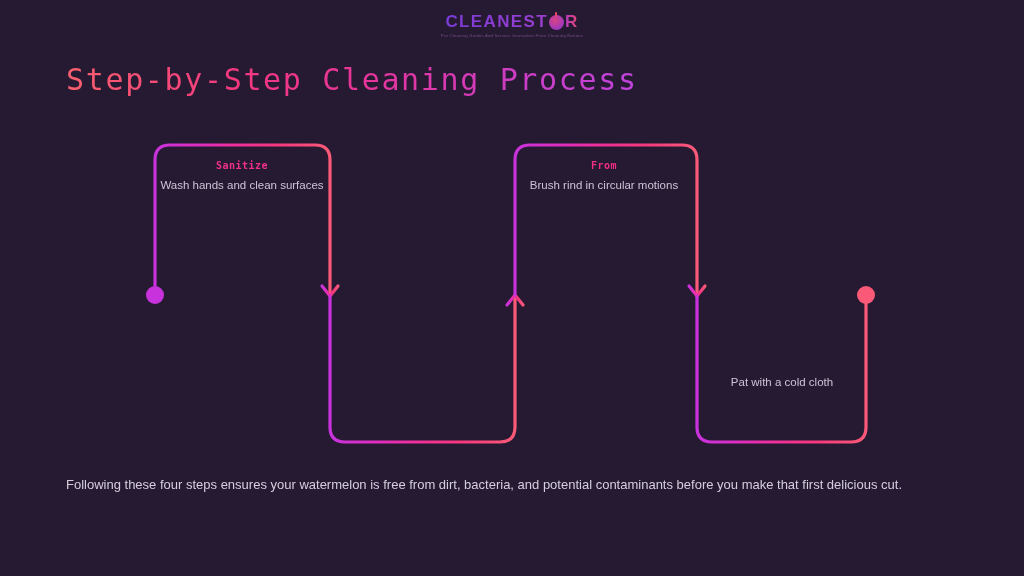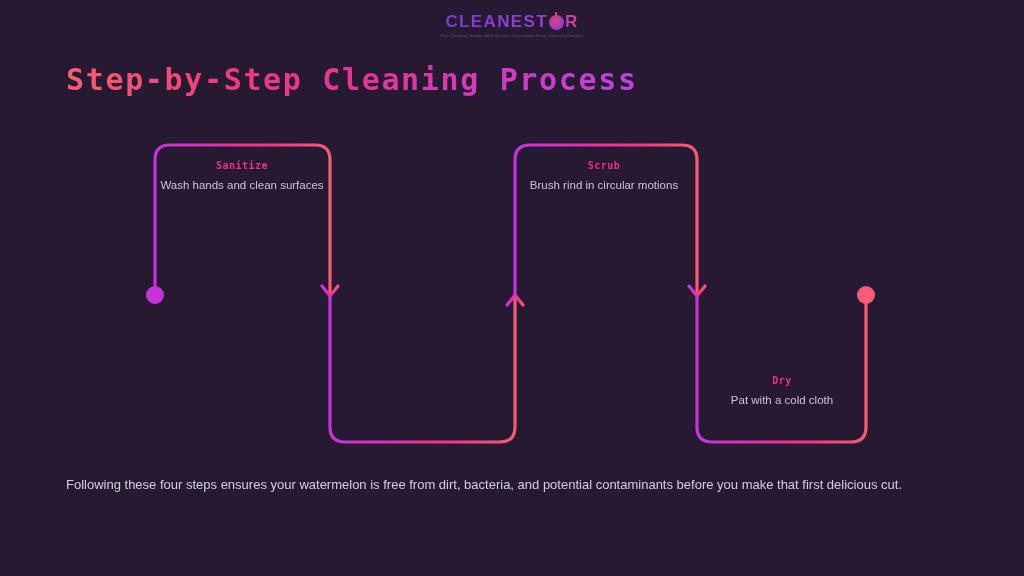--- a/index.html
+++ b/index.html
@@ -69,21 +69,21 @@
     color:#7c4a86;
     white-space:nowrap;
   }
 
   
   .page-title {
     position:absolute;
     left:66px; top:62px;
     font-family:"DejaVu Sans Mono", monospace;
     font-size:30px;
-    font-weight:bold;
+    font-weight:normal;
     letter-spacing:0.055em;
     white-space:nowrap;
     background:linear-gradient(90deg,#f8606e 0%,#f4387f 30%,#e6359a 52%,#cf3cc0 76%,#bf43dd 100%);
     -webkit-background-clip:text; background-clip:text;
     color:transparent;
   }
 
   
   .flow-svg {
     position:absolute;
@@ -170,24 +170,23 @@
     <circle cx="866" cy="295" r="9" fill="#FA5A78"></circle>
   </svg>
 
   <div class="step" id="step-sanitize">
     <div class="step-title" style="color:#F0308C;">Sanitize</div>
     <div class="step-desc">Wash hands and clean surfaces</div>
   </div>
 
 
   <div class="step" id="step-scrub">
-    <div class="step-title" style="color:#F02E84;">Scrub</div>
+    <div class="step-title" style="color:#F02E84;">From</div>
     <div class="step-desc">Brush rind in circular motions</div>
   </div>
 
   <div class="step" id="step-dry">
-    <div class="step-title" style="color:#F02E84;">Dry</div>
     <div class="step-desc">Pat with a cold cloth</div>
   </div>
 
   <div class="footer-note">Following these four steps ensures your watermelon is free from dirt, bacteria, and potential contaminants before you make that first delicious cut.</div>
 
 </div>
 
 </body></html>

